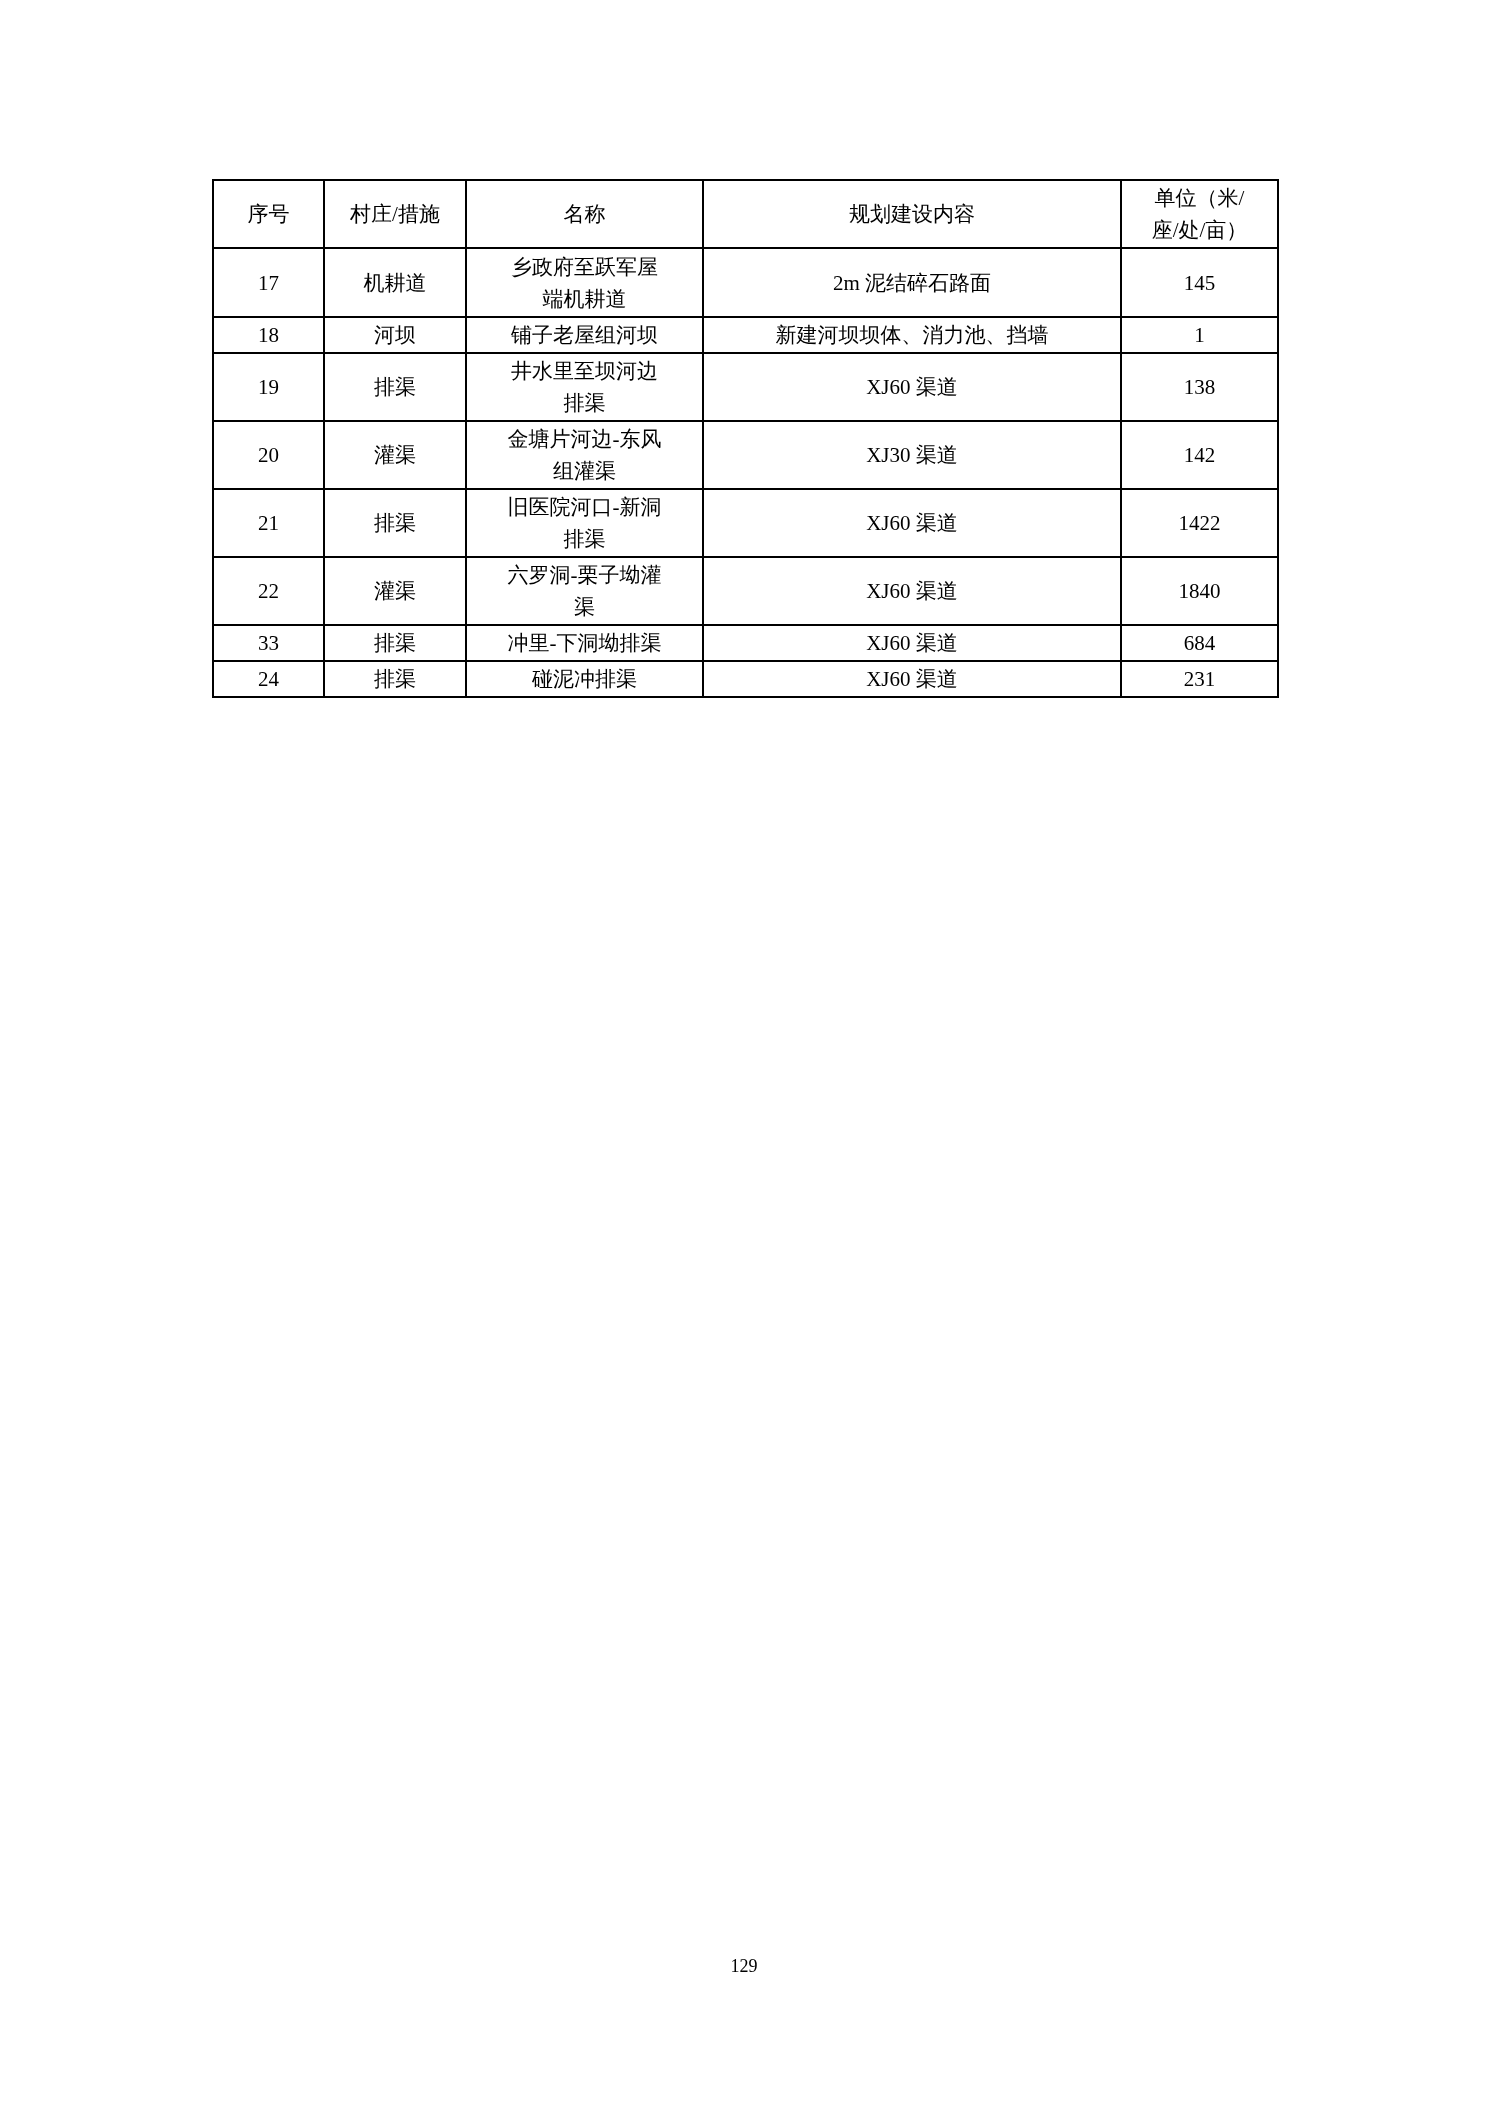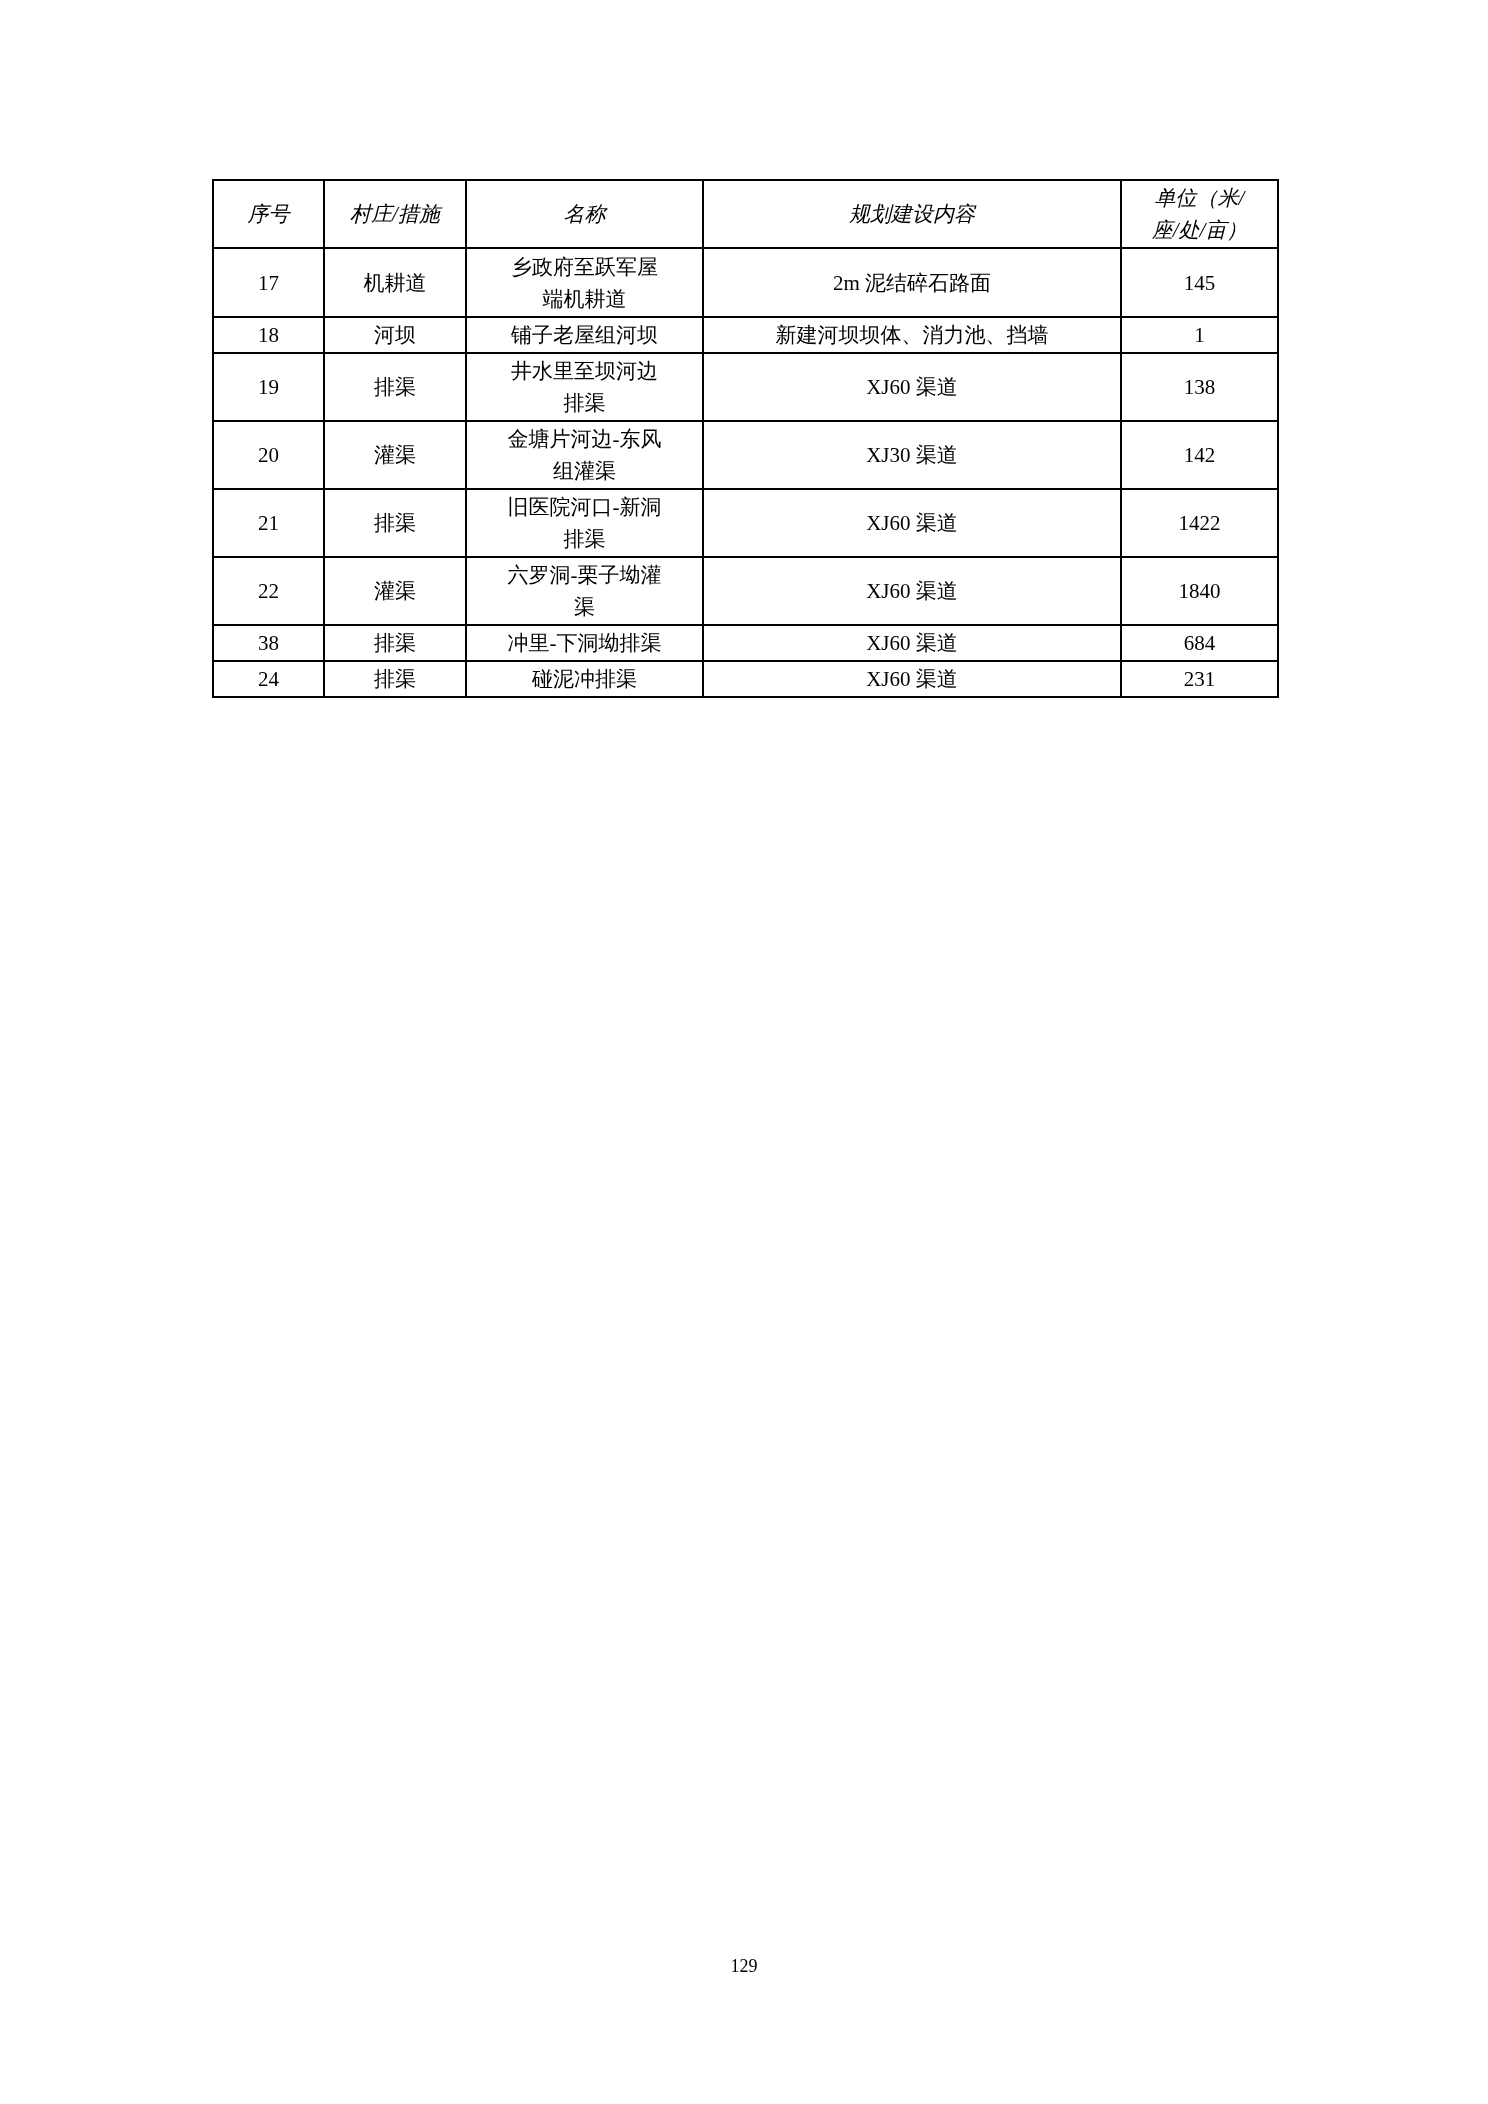--- a/index.html
+++ b/index.html
@@ -28,21 +28,21 @@
     border: 2px solid #000000;
     font-weight: normal;
     text-align: center;
     vertical-align: middle;
     font-size: 21px;
     line-height: 32px;
     padding: 1px 4px;
     white-space: pre-line;
     overflow: hidden;
   }
-  .plan-table thead tr { height: 66px; font-style: italic; }
+  .plan-table thead tr { height: 66px; }
   .plan-table tbody tr:nth-child(1) { height: 69px; margin-left: 35px; }
   .plan-table tbody tr:nth-child(2) { height: 36px; }
   .plan-table tbody tr:nth-child(3) { height: 66px; }
   .plan-table tbody tr:nth-child(4) { height: 67px; }
   .plan-table tbody tr:nth-child(5) { height: 68px; border-radius: 15px; }
   .plan-table tbody tr:nth-child(6) { height: 66px; }
   .plan-table tbody tr:nth-child(7) { height: 35px; }
   .plan-table tbody tr:nth-child(8) { height: 35px; }
   .page-number {
     position: absolute;
@@ -119,21 +119,21 @@
       </tr>
       <tr>
         <td>22</td>
         <td>灌渠</td>
         <td>六罗洞-栗子坳灌
 渠</td>
         <td>XJ60 渠道</td>
         <td>1840</td>
       </tr>
       <tr>
-        <td>38</td>
+        <td>33</td>
         <td>排渠</td>
         <td>冲里-下洞坳排渠</td>
         <td>XJ60 渠道</td>
         <td>684</td>
       </tr>
       <tr>
         <td>24</td>
         <td>排渠</td>
         <td>碰泥冲排渠</td>
         <td>XJ60 渠道</td>

